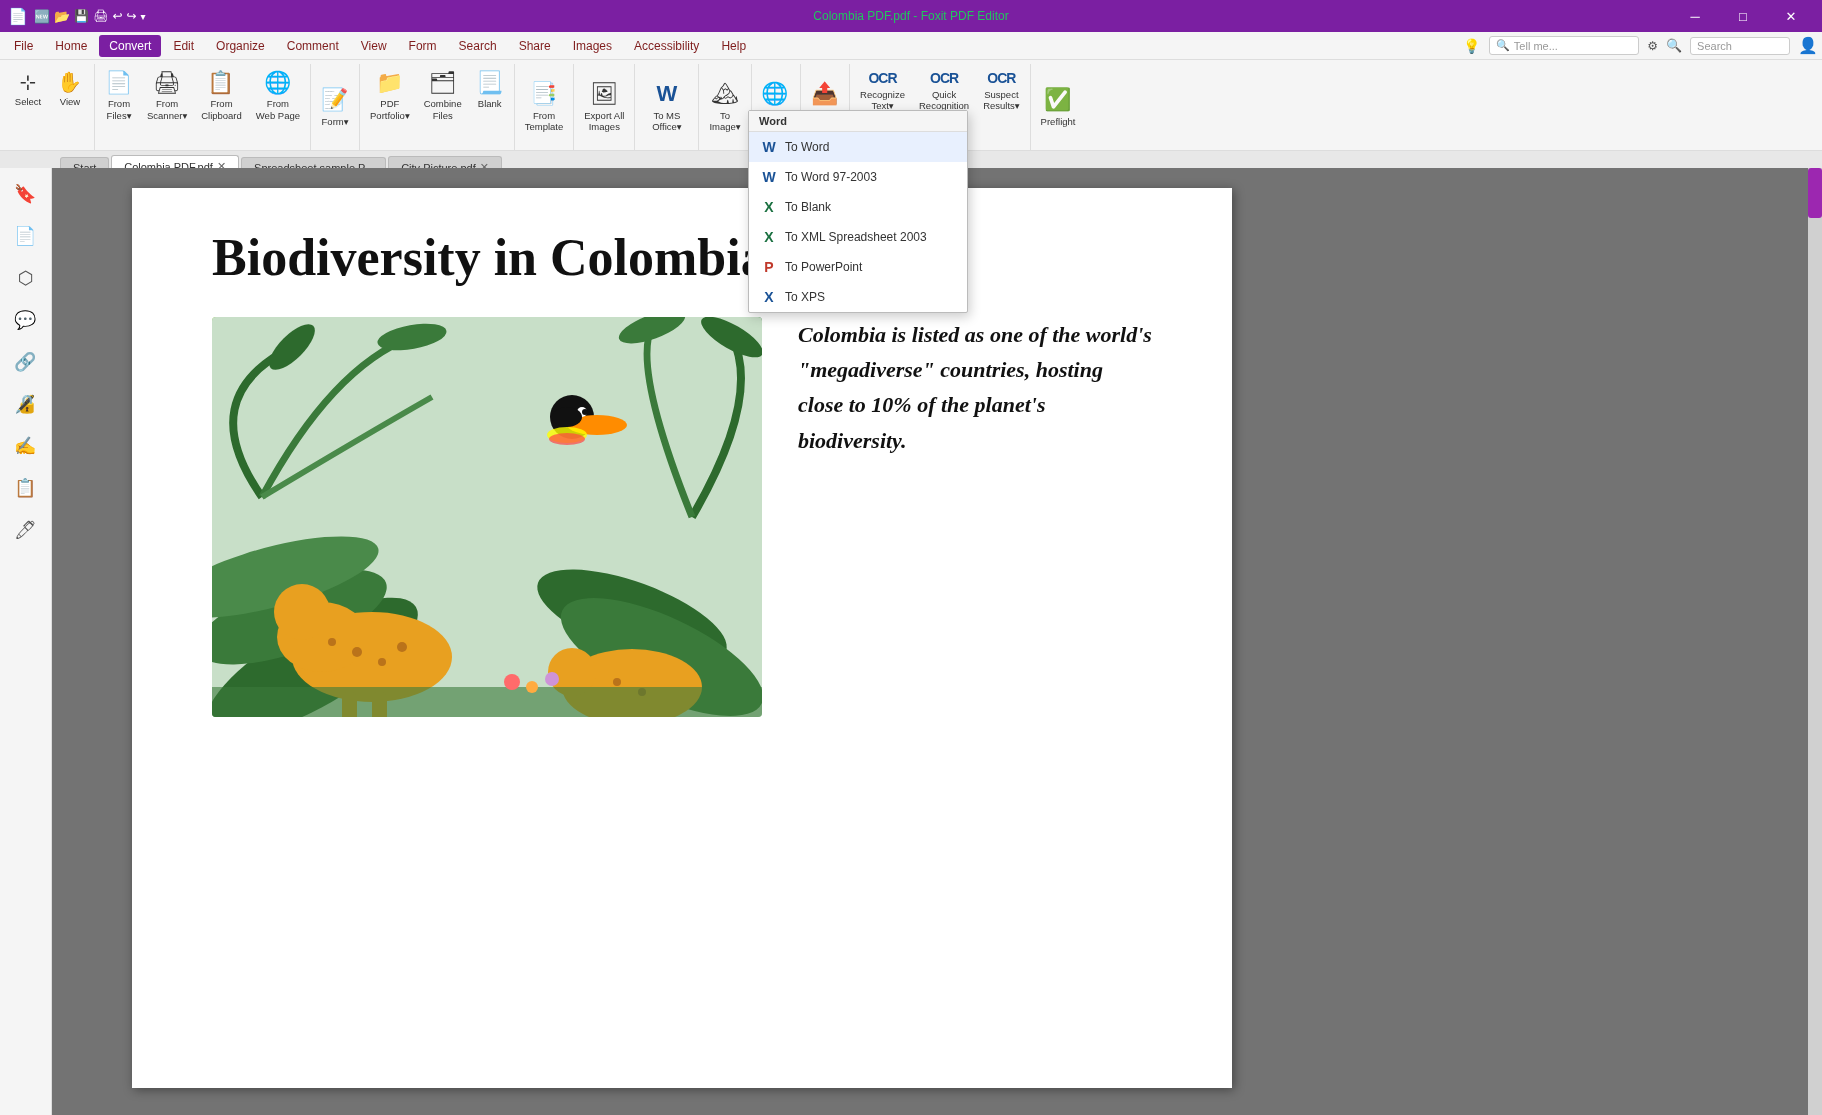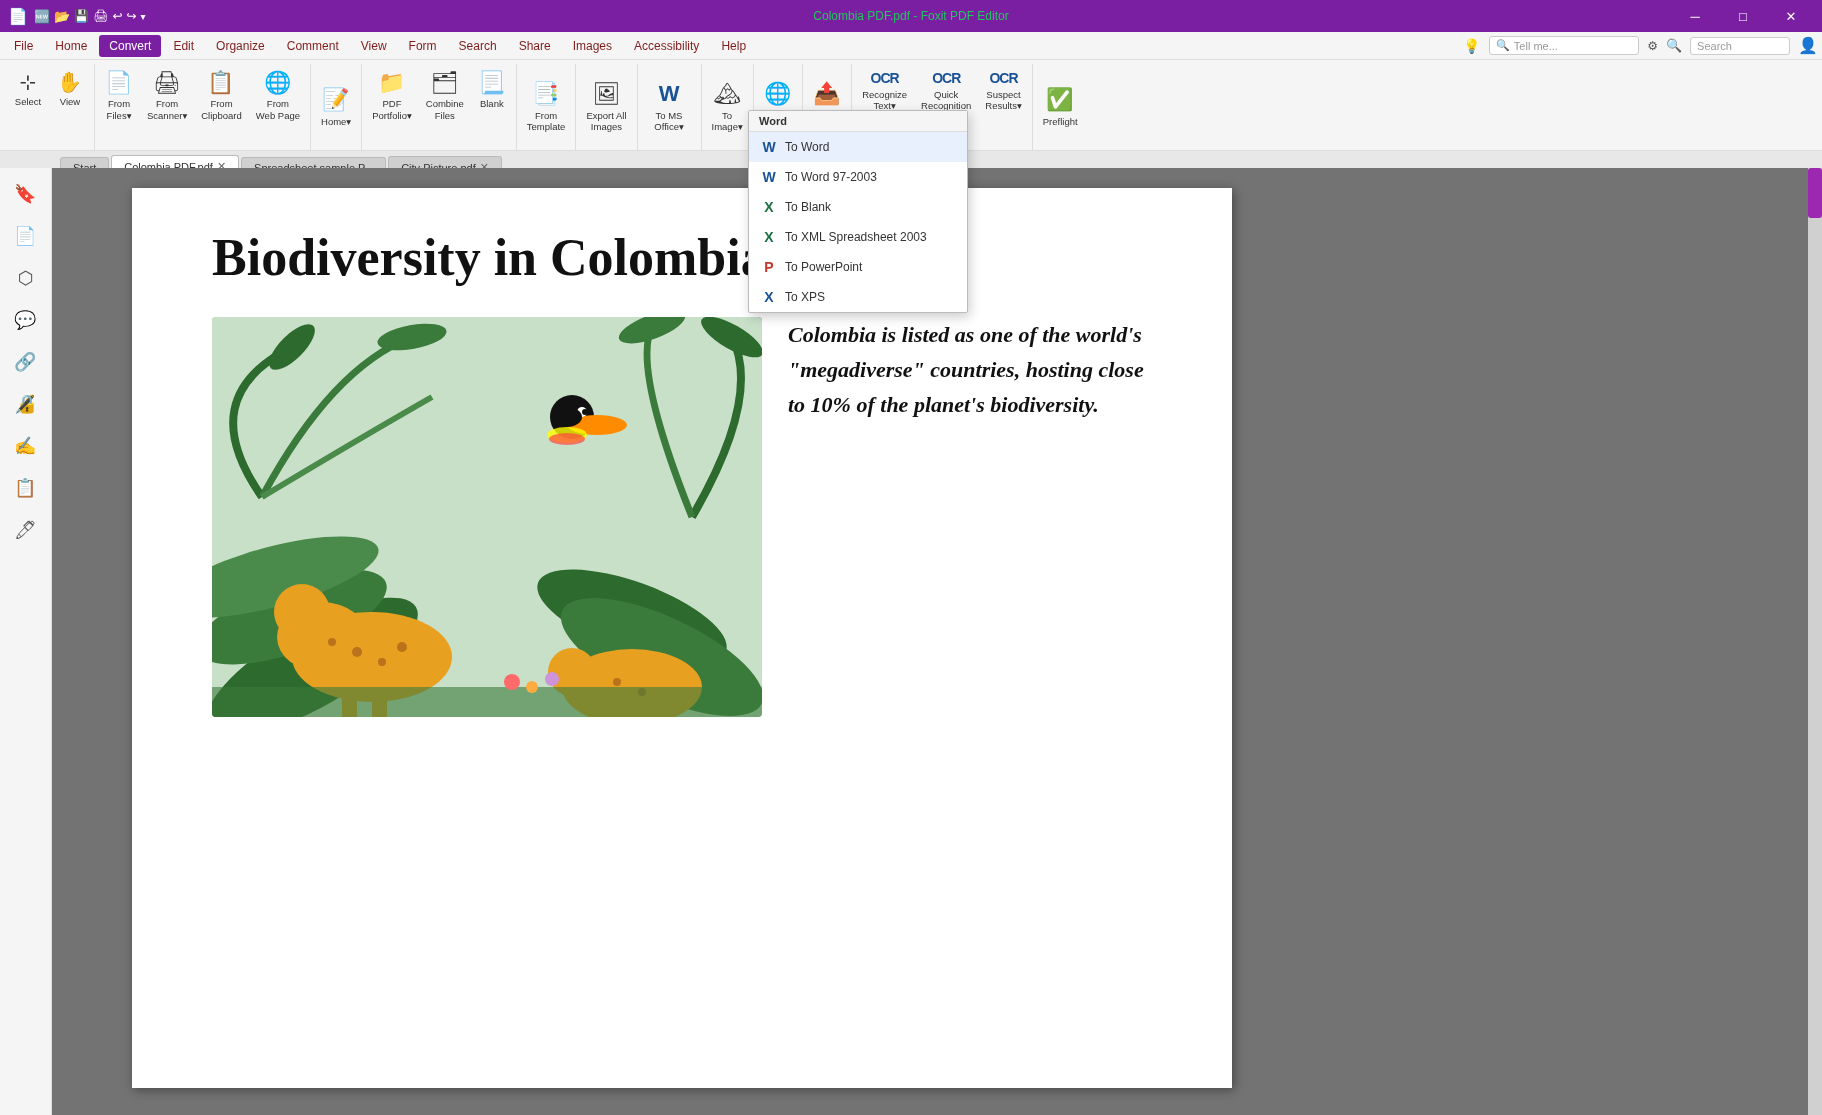--- a/index.html
+++ b/index.html
@@ -143,21 +143,21 @@
     }
     .page-title {
       font-size: 52px;
       font-weight: 900;
       font-family: Georgia, serif;
       color: #111;
       margin-bottom: 30px;
     }
     .page-body {
       display: flex;
-      gap: 26px;
+      gap: 36px;
       align-items: flex-start;
     }
     .page-image {
       width: 550px;
       height: 400px;
       background: linear-gradient(135deg, #8bc34a 0%, #4caf50 30%, #2e7d32 60%, #a5d6a7 100%);
       border-radius: 4px;
       position: relative;
       overflow: hidden;
       flex-shrink: 0;
@@ -321,21 +321,21 @@
         <div class="ribbon-btn">
           <div class="btn-icon" style="font-size:22px;">🌐</div>
           <div class="btn-label">From<br>Web Page</div>
         </div>
       </div>
     </div>
 
     <div style="display:flex; flex-direction:column; align-items:center; border-right:1px solid #ddd; padding:2px 4px;">
       <div class="ribbon-btn" style="height:100%; justify-content:center;">
         <div class="btn-icon" style="font-size:22px;">📝</div>
-        <div class="btn-label">Home▾</div>
+        <div class="btn-label">Form▾</div>
       </div>
     </div>
 
     <div style="display:flex; flex-direction:column; align-items:center; border-right:1px solid #ddd; padding:2px 4px;">
       <div style="display:flex; gap:2px; flex:1; align-items:flex-start;">
         <div class="ribbon-btn">
           <div class="btn-icon" style="font-size:22px;">📁</div>
           <div class="btn-label">PDF<br>Portfolio▾</div>
         </div>
         <div class="ribbon-btn">

